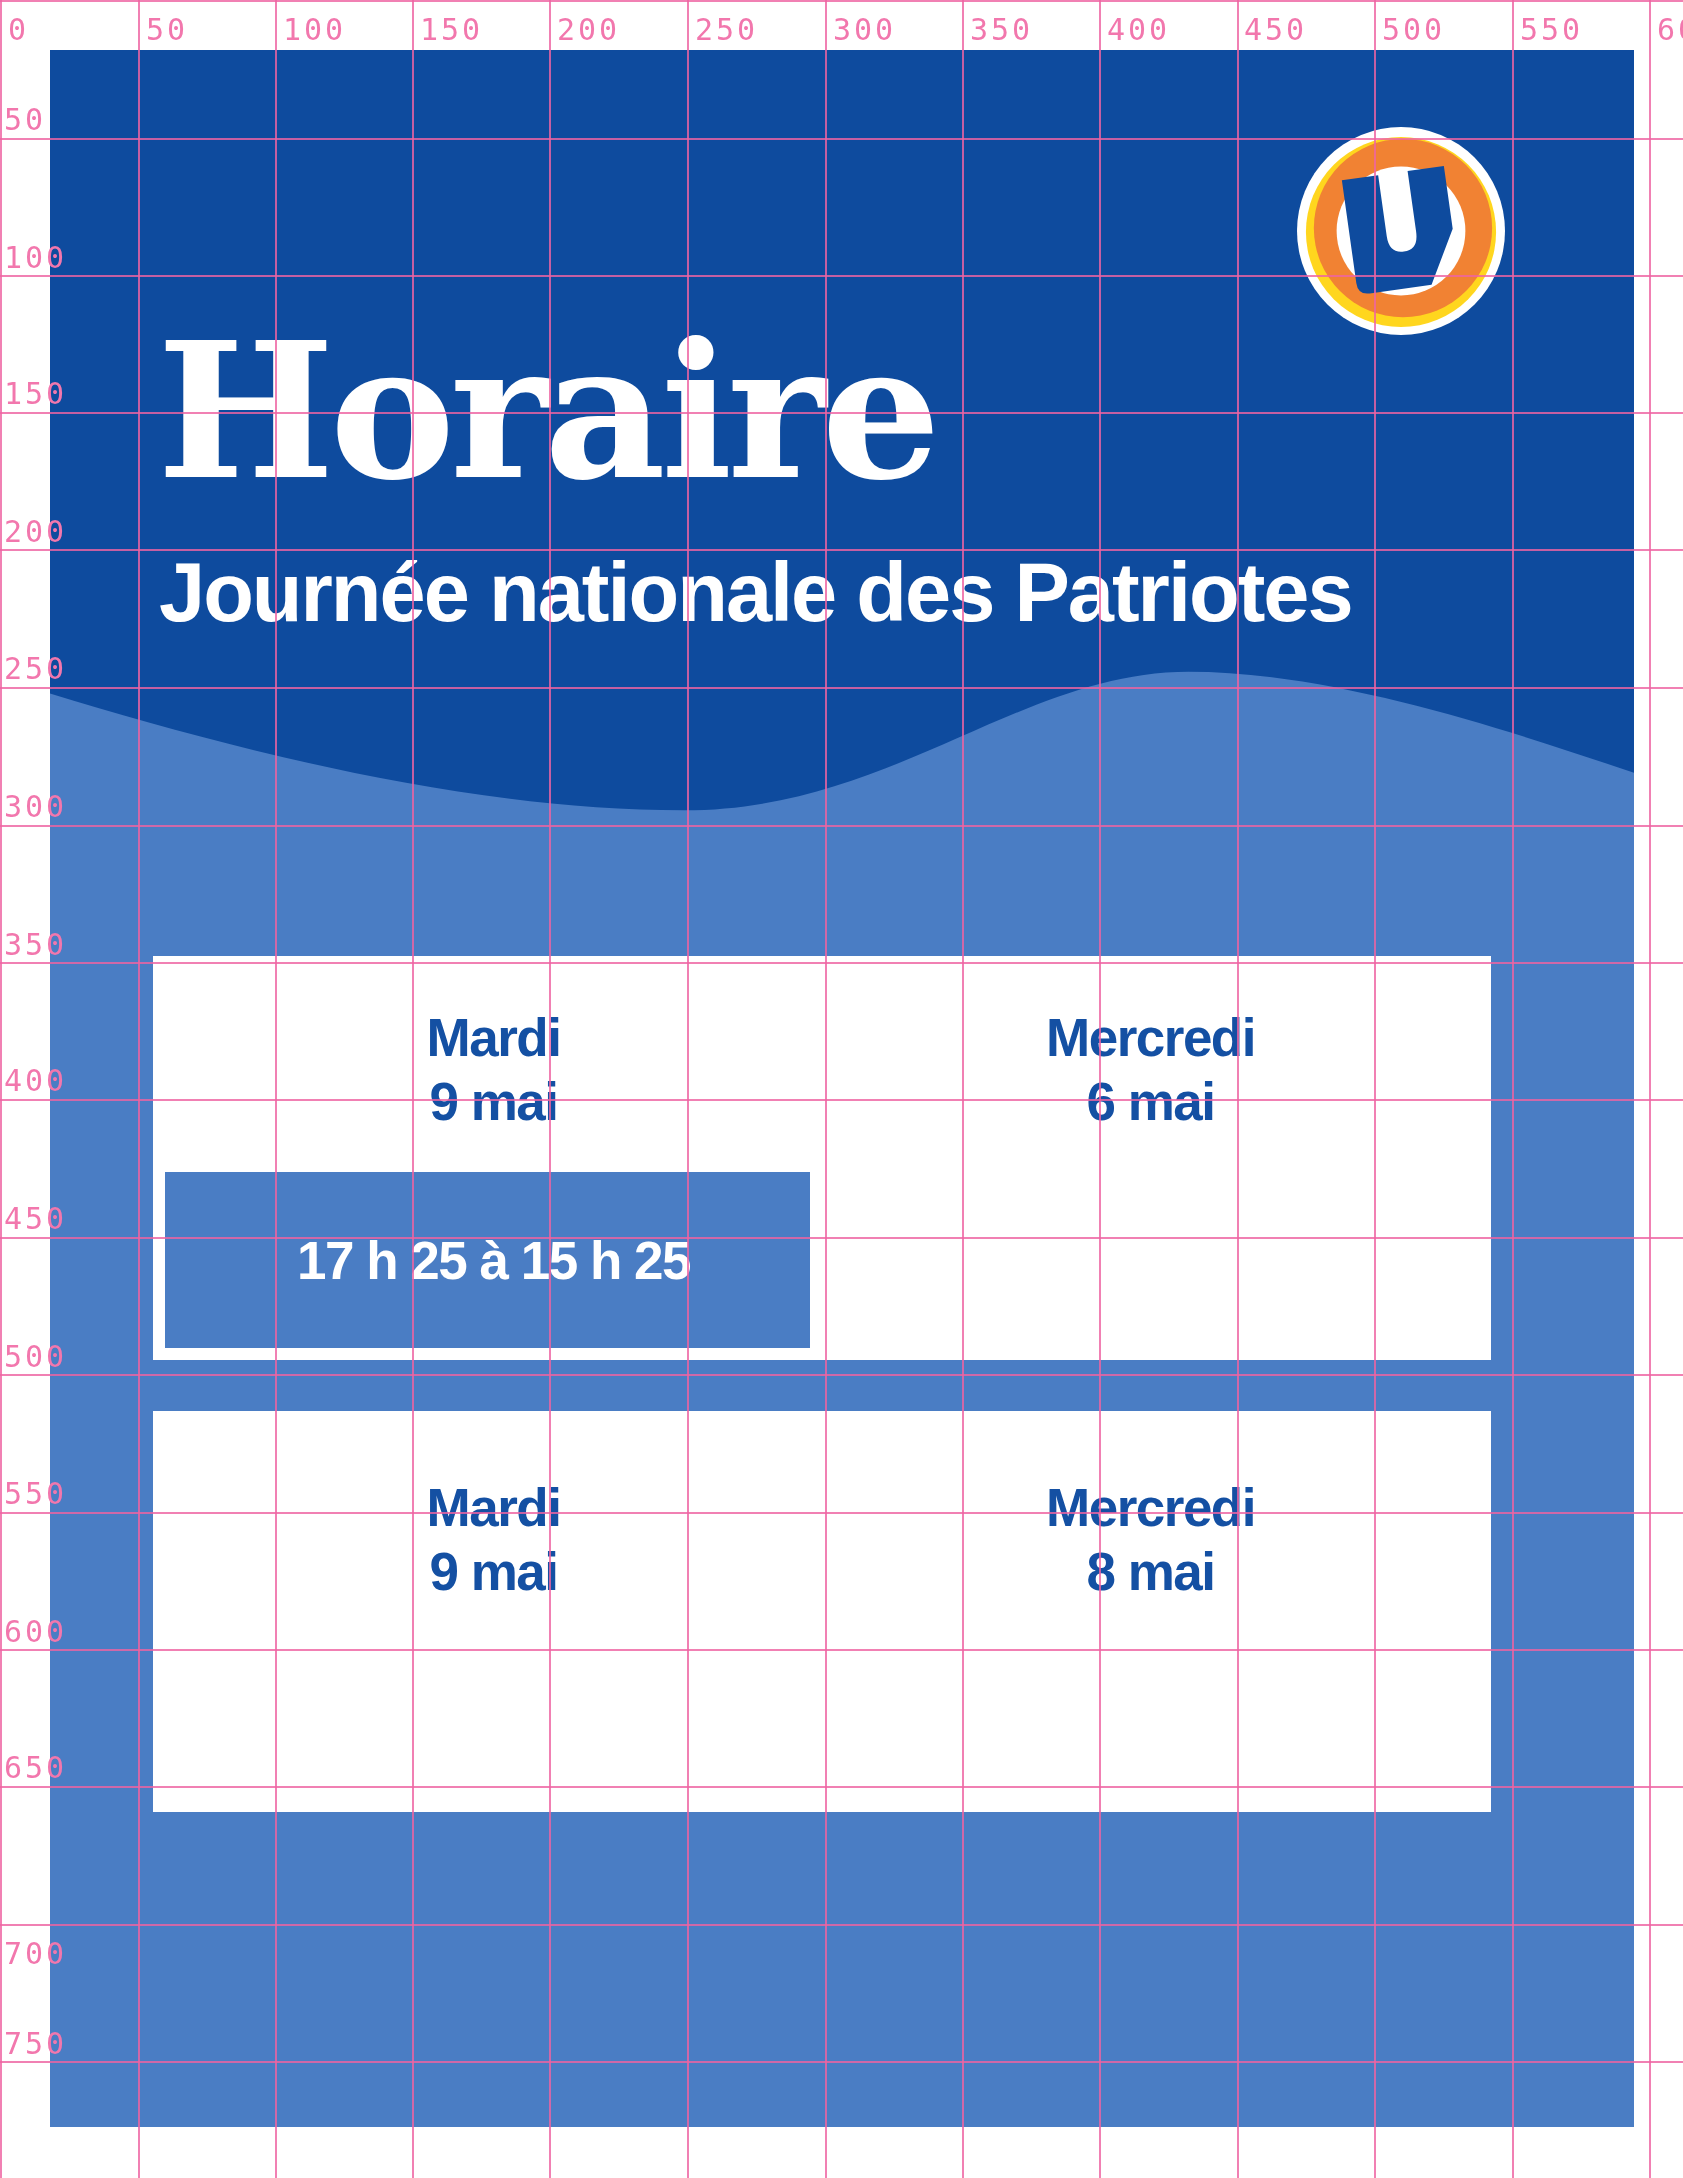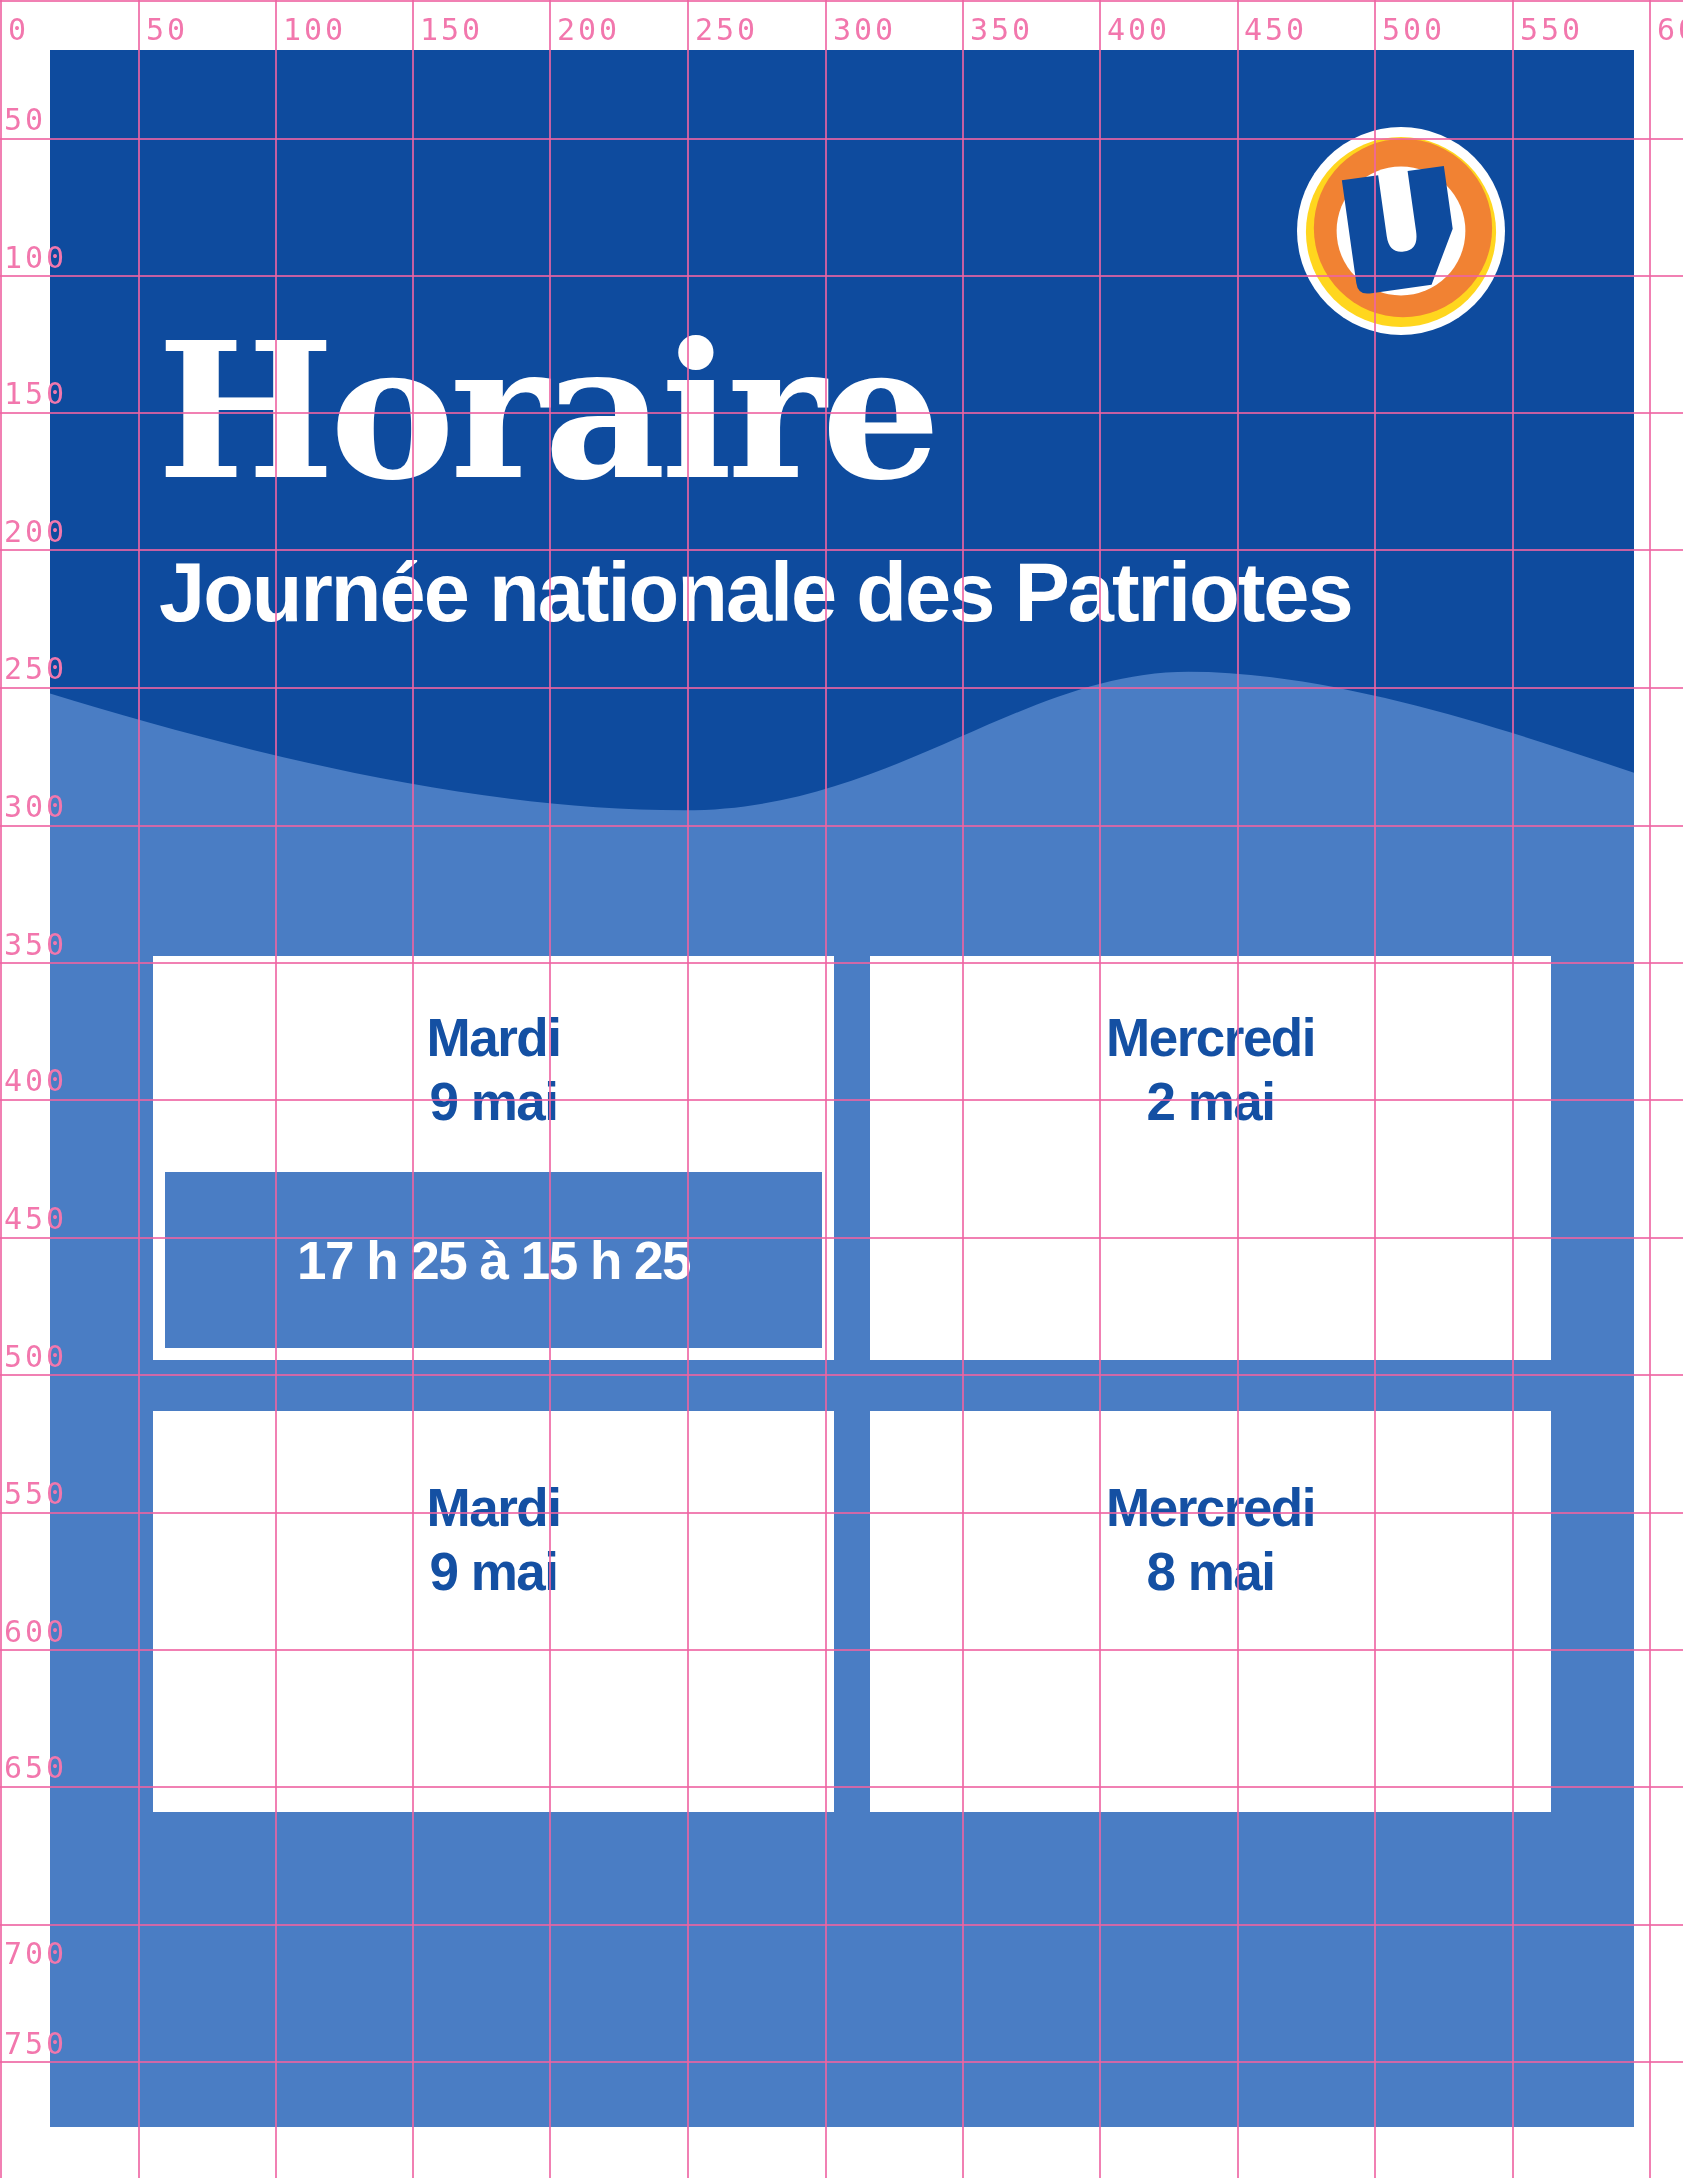--- a/index.html
+++ b/index.html
@@ -17,21 +17,21 @@
     font-weight:700;font-size:83px;line-height:1;letter-spacing:-2px;white-space:nowrap;}
 
   
   #logo{position:absolute;left:1247px;top:77px;width:208px;height:208px;}
 
   
   .card{position:absolute;width:681px;box-sizing:border-box;border:12px solid #ffffff;background:#ffffff;}
   .card.row1{top:906px;height:404px;}
   .card.row2{top:1361px;height:401px;}
   .card.col1{left:103px;}
-  .card.col2{left:820px;}
+  .card.col2{left:760px;}
   .card-day{height:204px;background:#ffffff;display:flex;flex-direction:column;
     align-items:center;justify-content:center;color:#1450a3;font-weight:700;
     font-size:53px;line-height:1.2;letter-spacing:-1.5px;text-align:center;}
   .card.row2 .card-day{transform:translateY(30px);}
   .card.row2 .card-day{height:174px;}
   .card-time{background:#4a7dc4;display:flex;align-items:center;justify-content:center;
     color:#ffffff;font-weight:700;font-size:53px;letter-spacing:-1.5px;text-align:left;}
   .card.row1 .card-time{height:176px;}
   .card.row2 .card-time{height:203px;}
 
@@ -70,21 +70,21 @@
       <div class="card-day">
         <span>Mardi</span>
         <span>9 mai</span>
       </div>
       <div class="card-time">17 h 25 à 15 h 25</div>
     </div>
 
     <div class="card row1 col2">
       <div class="card-day">
         <span>Mercredi</span>
-        <span>2 mai</span>
+        <span>6 mai</span>
       </div>
     </div>
 
     <div class="card row2 col1">
       <div class="card-day">
         <span>Mardi</span>
         <span>9 mai</span>
       </div>
     </div>
 

